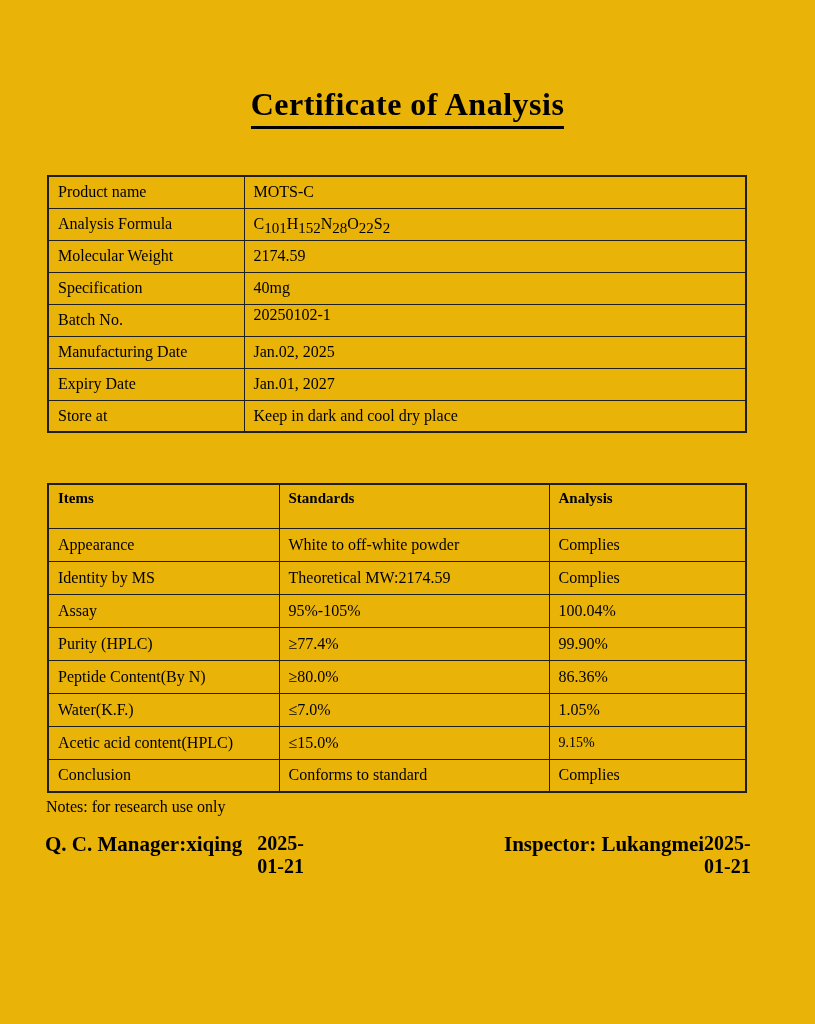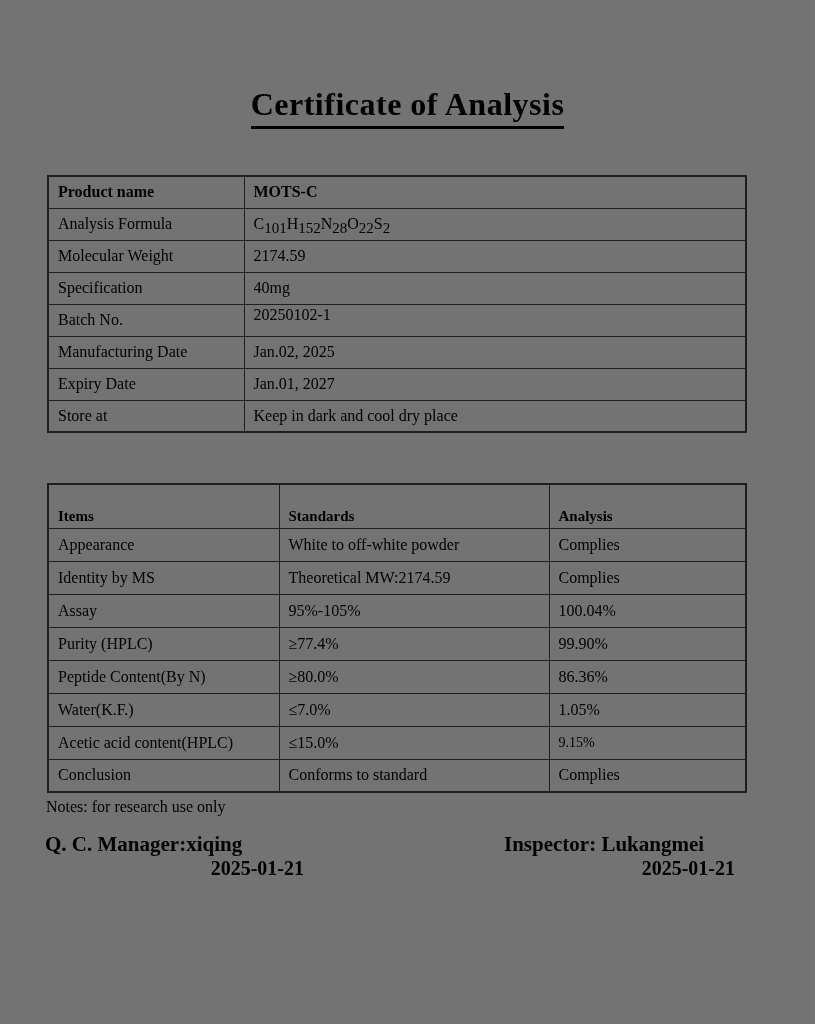--- a/index.html
+++ b/index.html
@@ -8,21 +8,21 @@
     width: 815px;
     height: 1024px;
     font-family: "Liberation Serif", "DejaVu Serif", serif;
     color: #000000;
     overflow: hidden;
   }
   .page {
     position: relative;
     width: 815px;
     height: 1024px;
-    background: #737373;
+    background: #eab308;
   }
 
   
   .title {
     text-align: center;
     padding-top: 86px;
     font-size: 32px;
     font-weight: bold;
     letter-spacing: 0.5px;
   }
@@ -48,52 +48,52 @@
     vertical-align: middle;
     overflow: hidden;
     white-space: nowrap;
   }
 
   
   .product-table { margin-top: 46px; }
   .product-table col.c1 { width: 196px; }
   .product-table col.c2 { width: 502px; }
   .product-table tr { height: 32px; }
-  .product-table tr:first-child td { font-weight: bold; }
+  .product-table tr:first-child td { font-weight: normal; }
   .product-table tr:nth-child(5) td:last-child { vertical-align: top; padding-top: 1px; }
   .product-table sub { font-size: 15px; line-height: 0; }
 
   
   .analysis-table { margin-top: 50px; }
   .analysis-table col.c1 { width: 231px; }
   .analysis-table col.c2 { width: 270px; }
   .analysis-table col.c3 { width: 197px; }
   .analysis-table th {
     font-weight: bold;
     font-size: 15px;
     height: 44px;
     vertical-align: top;
-    padding-top: 23px;
+    padding-top: 5px;
   }
   .analysis-table tbody tr { height: 33px; margin-top: 13px; }
   .analysis-table tbody tr:nth-child(7) td:nth-child(3) { font-size: 14px; }
 
   
   .notes {
     margin: 5px 0 16px 46px;
     font-size: 16px;
   }
 
   
   .signatures {
     display: flex;
     justify-content: space-between;
     margin: 15px 80px 0 45px;
   }
-  .sig-block { display: flex; flex-direction: column; }
+  .sig-block { display: flex; flex-direction: row; }
   .sig-block.left { width: 259px; }
   .sig-block.right { width: 231px; justify-content: space-between; }
   .sig-name {
     font-size: 21px;
     font-weight: bold;
     white-space: nowrap;
   }
   .sig-date {
     font-size: 20px;
     font-weight: bold;

